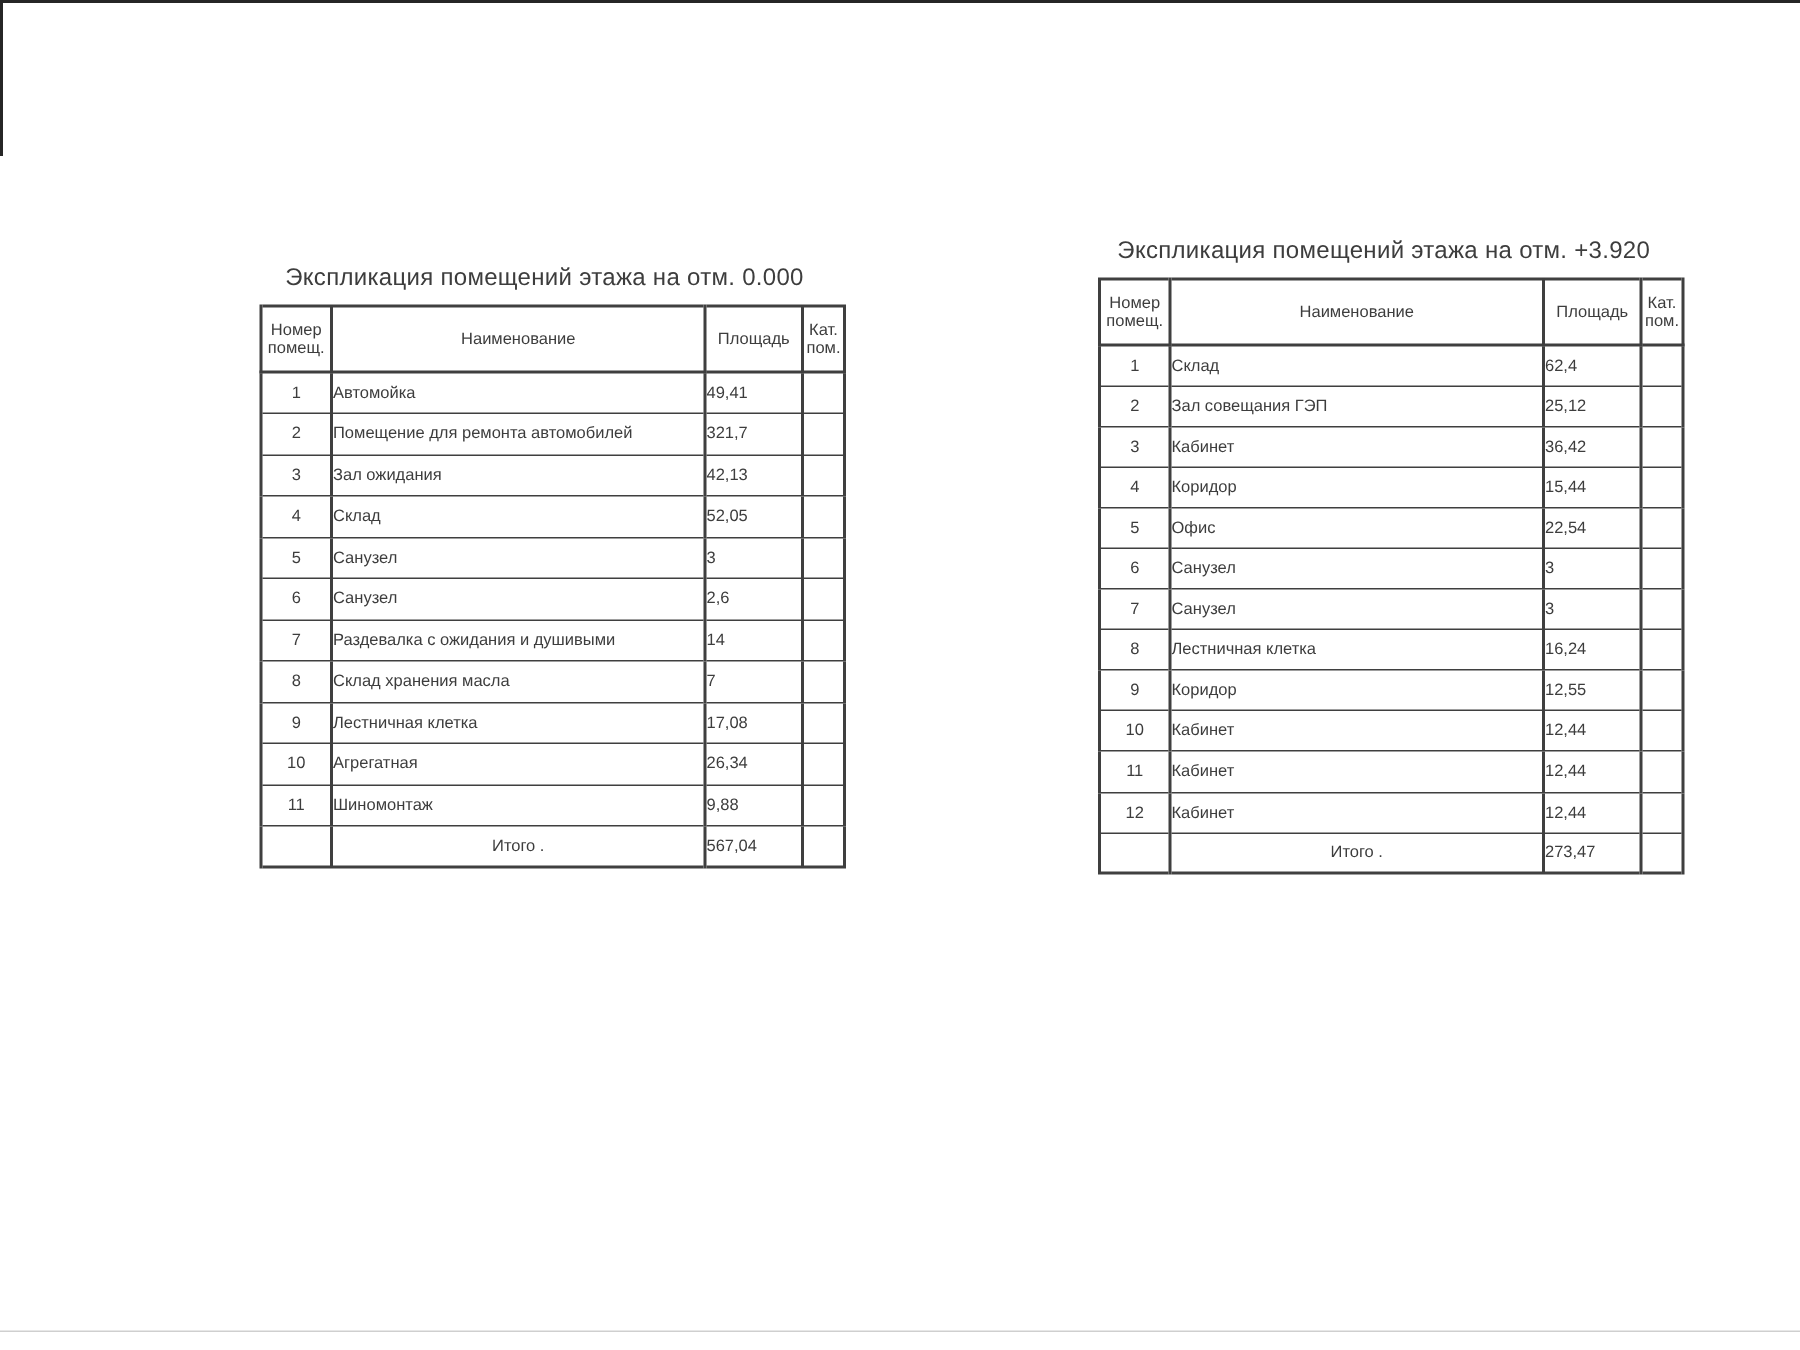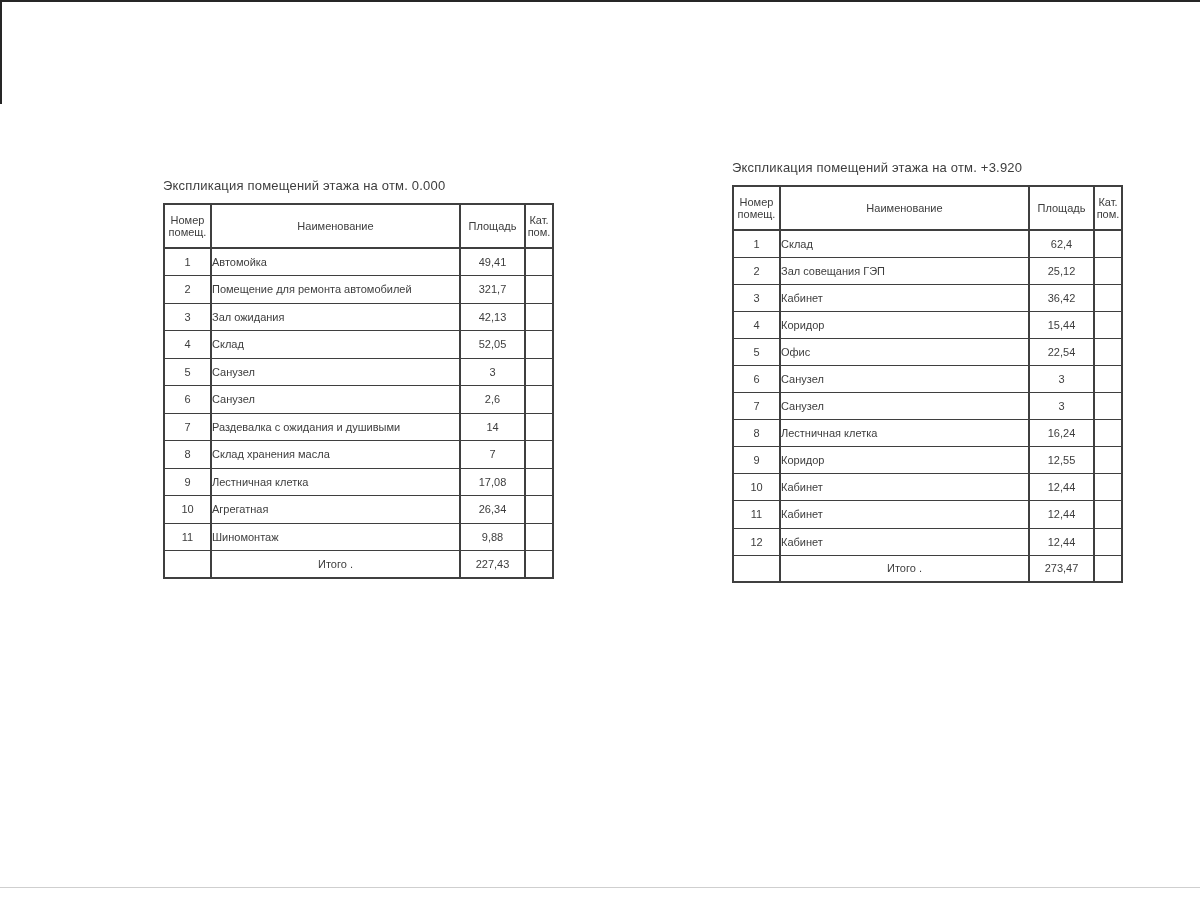--- a/index.html
+++ b/index.html
@@ -23,26 +23,26 @@
   .edge-left {
     position: absolute; top: 0; left: 0;
     width: 2px; height: 104px; background: #262626;
   }
   .edge-bottom {
     position: absolute; top: 887px; left: 0;
     width: 1200px; height: 1px; background: #cfcfcf;
   }
 
   .expl { position: absolute; }
-  .expl-0 { left: 163px; top: 178px; width: 380px; }
+  .expl-0 { left: 173px; top: 178px; width: 380px; }
   .expl-1 { left: 732px; top: 160px; width: 381px; }
 
   .expl .title {
-    text-align: left;
-    font-size: 13px;
+    text-align: center;
+    font-size: 16px;
     line-height: 16px;
     margin-bottom: 9px;
     color: #3d3d3d;
     letter-spacing: 0.2px;
     white-space: nowrap;
   }
 
   table.grid {
     border-collapse: collapse;
     table-layout: fixed;
@@ -55,21 +55,21 @@
     border-right-width: 2px;
     font-size: 11px;
     font-weight: normal;
     color: #3d3d3d;
     overflow: hidden;
     padding: 0;
   }
   table.grid thead th { border-bottom-width: 2px; height: 42px; text-align: center; }
   .c-num  { width: 45px;  text-align: center; }
   .c-name { width: 247px; text-align: left; padding-left: 8px; margin-left: 12px; }
-  .c-area { width: 63px;  text-align: center; }
+  .c-area { width: 63px;  text-align: left; }
   .c-cat  { width: 26px;  text-align: center; font-size: 10px; }
   th.c-name { padding-left: 0; text-align: center; }
 
   .expl-0 tbody tr, .expl-0 tfoot tr { height: 27.5px; }
   .expl-1 tbody tr, .expl-1 tfoot tr { height: 27.1px; }
 
   td.total-label {
     text-align: center;
     padding-right: 8px;
     padding-left: 0;
@@ -159,21 +159,21 @@
             <td class="c-num">11</td>
             <td class="c-name">Шиномонтаж</td>
             <td class="c-area">9,88</td>
             <td class="c-cat"></td>
           </tr>
         </tbody>
       <tfoot>
         <tr>
           <td class="c-num"></td>
           <td class="c-name total-label">Итого .</td>
-          <td class="c-area">227,43</td>
+          <td class="c-area">567,04</td>
           <td class="c-cat"></td>
         </tr>
       </tfoot>
     </table>
   </section>
 
   <section class="expl expl-1">
     <div class="title">Экспликация помещений этажа на отм. +3.920</div>
     <table class="grid">
       <thead>

